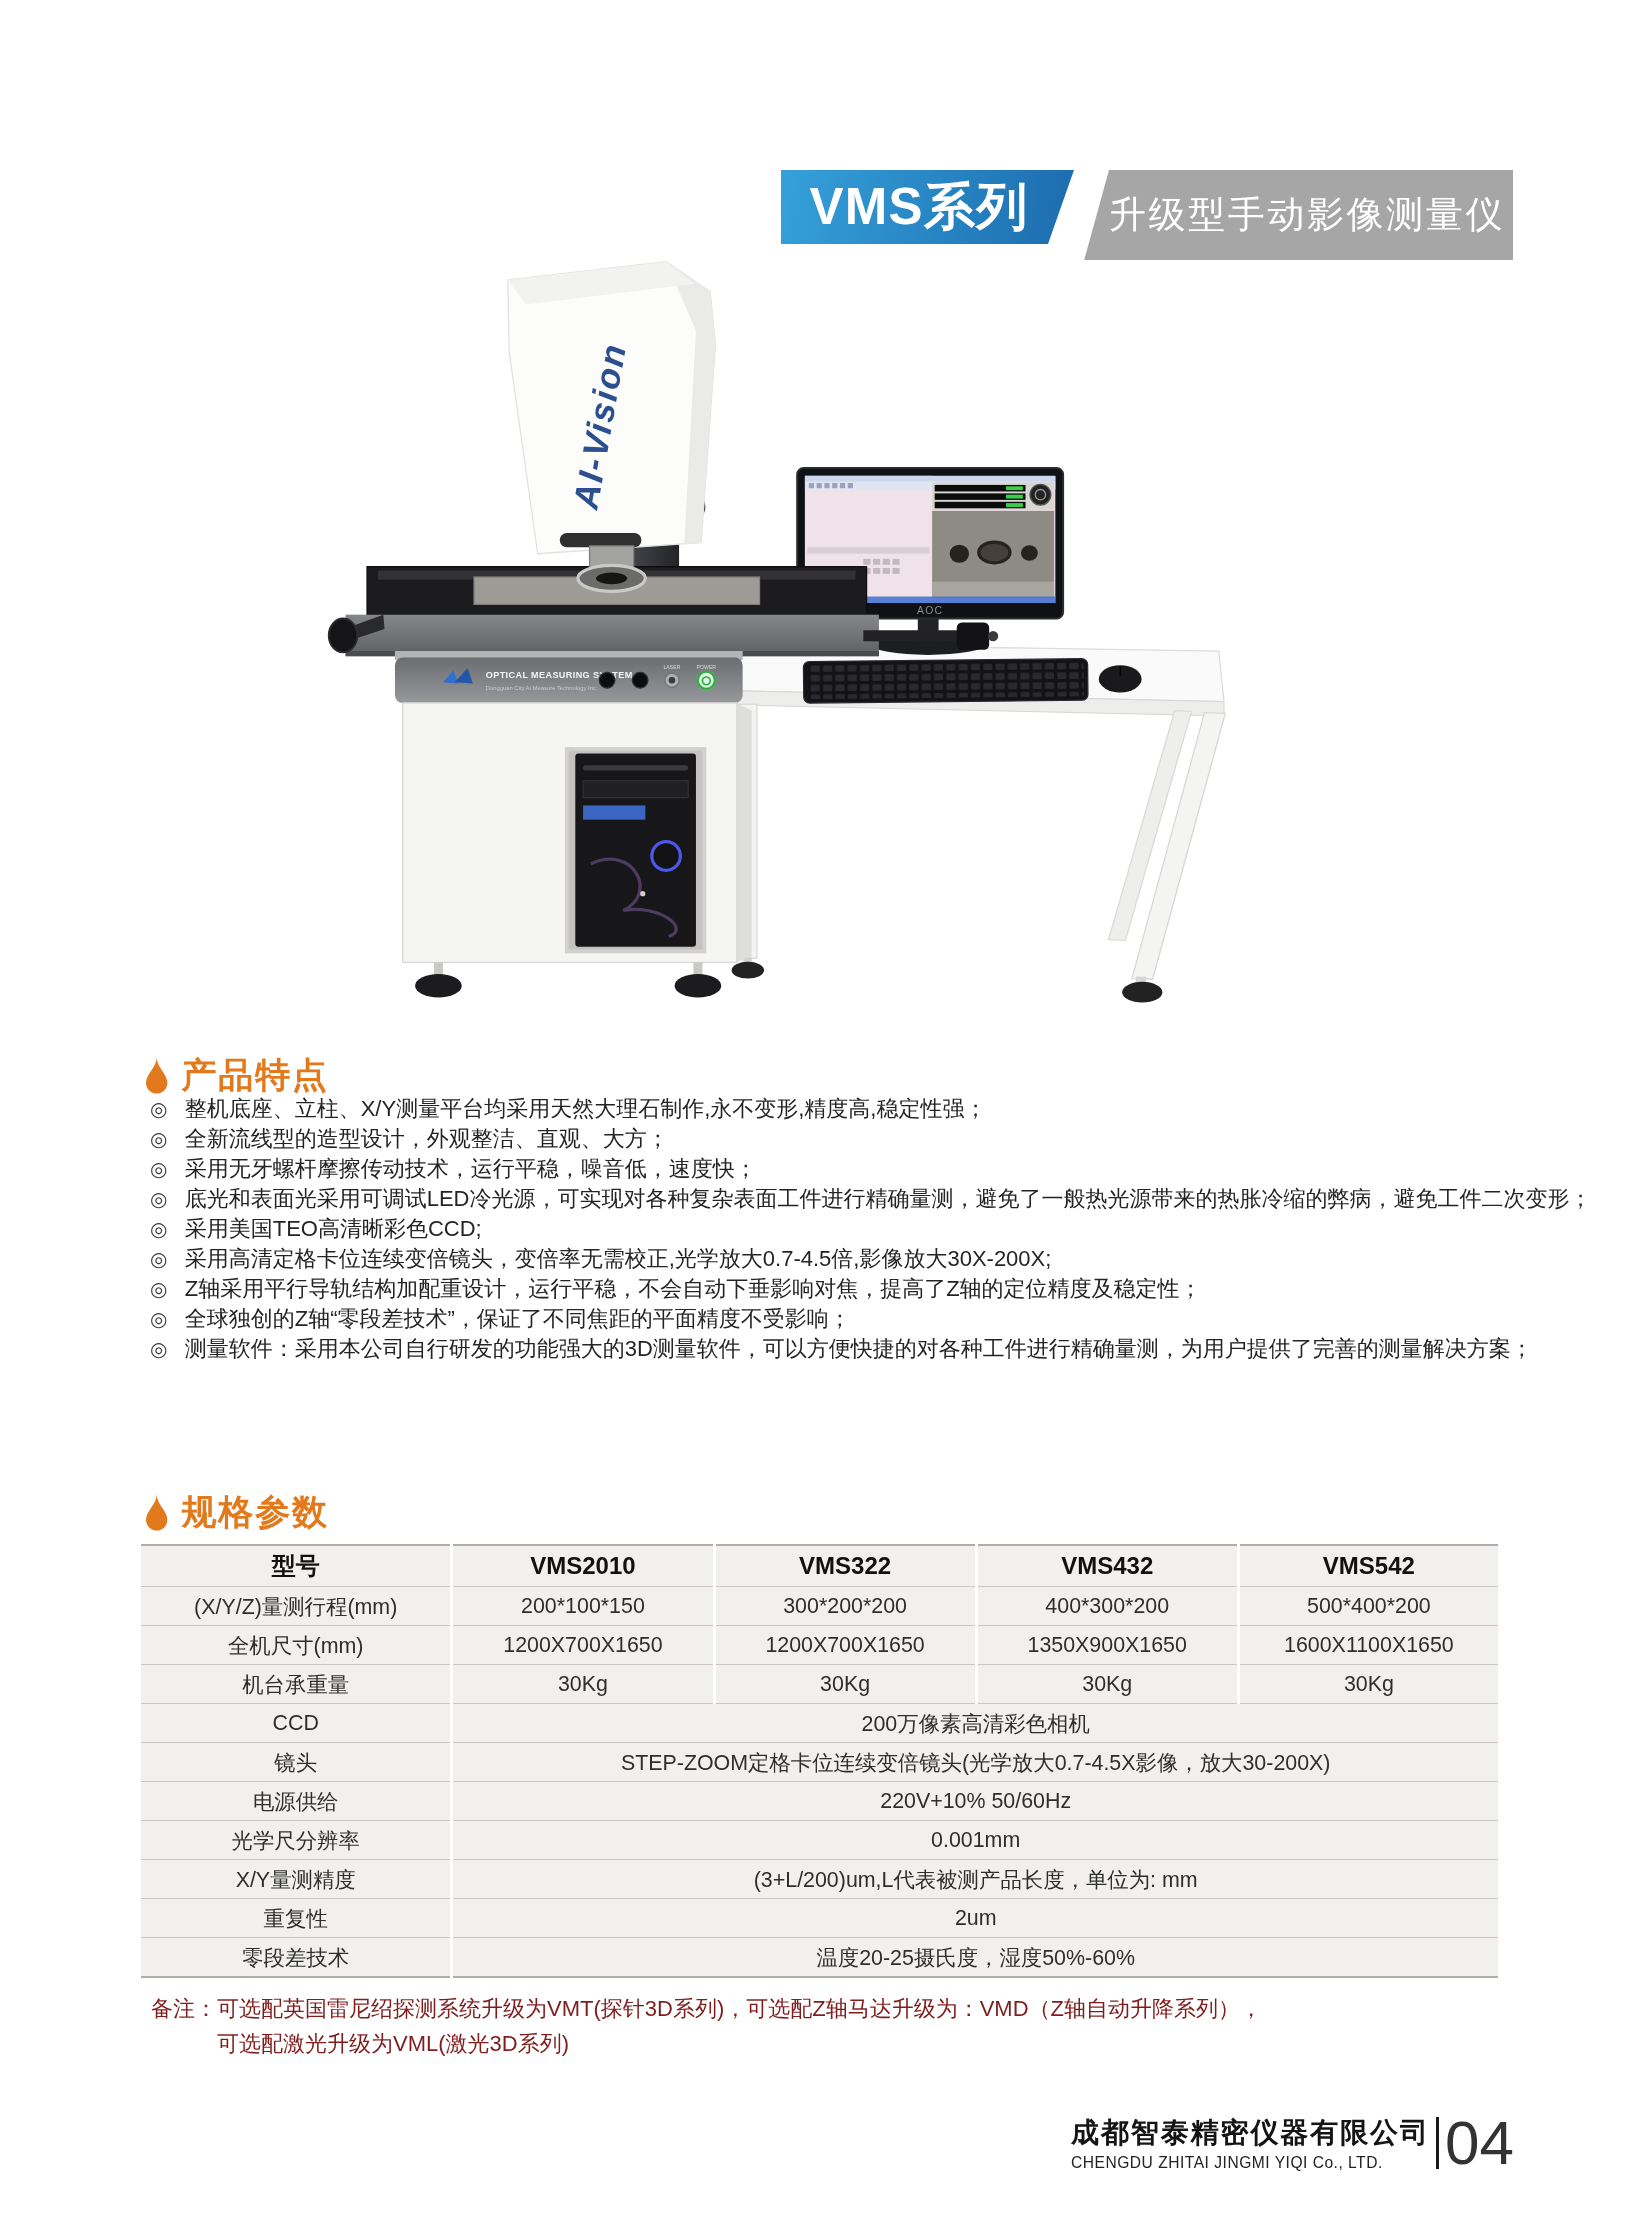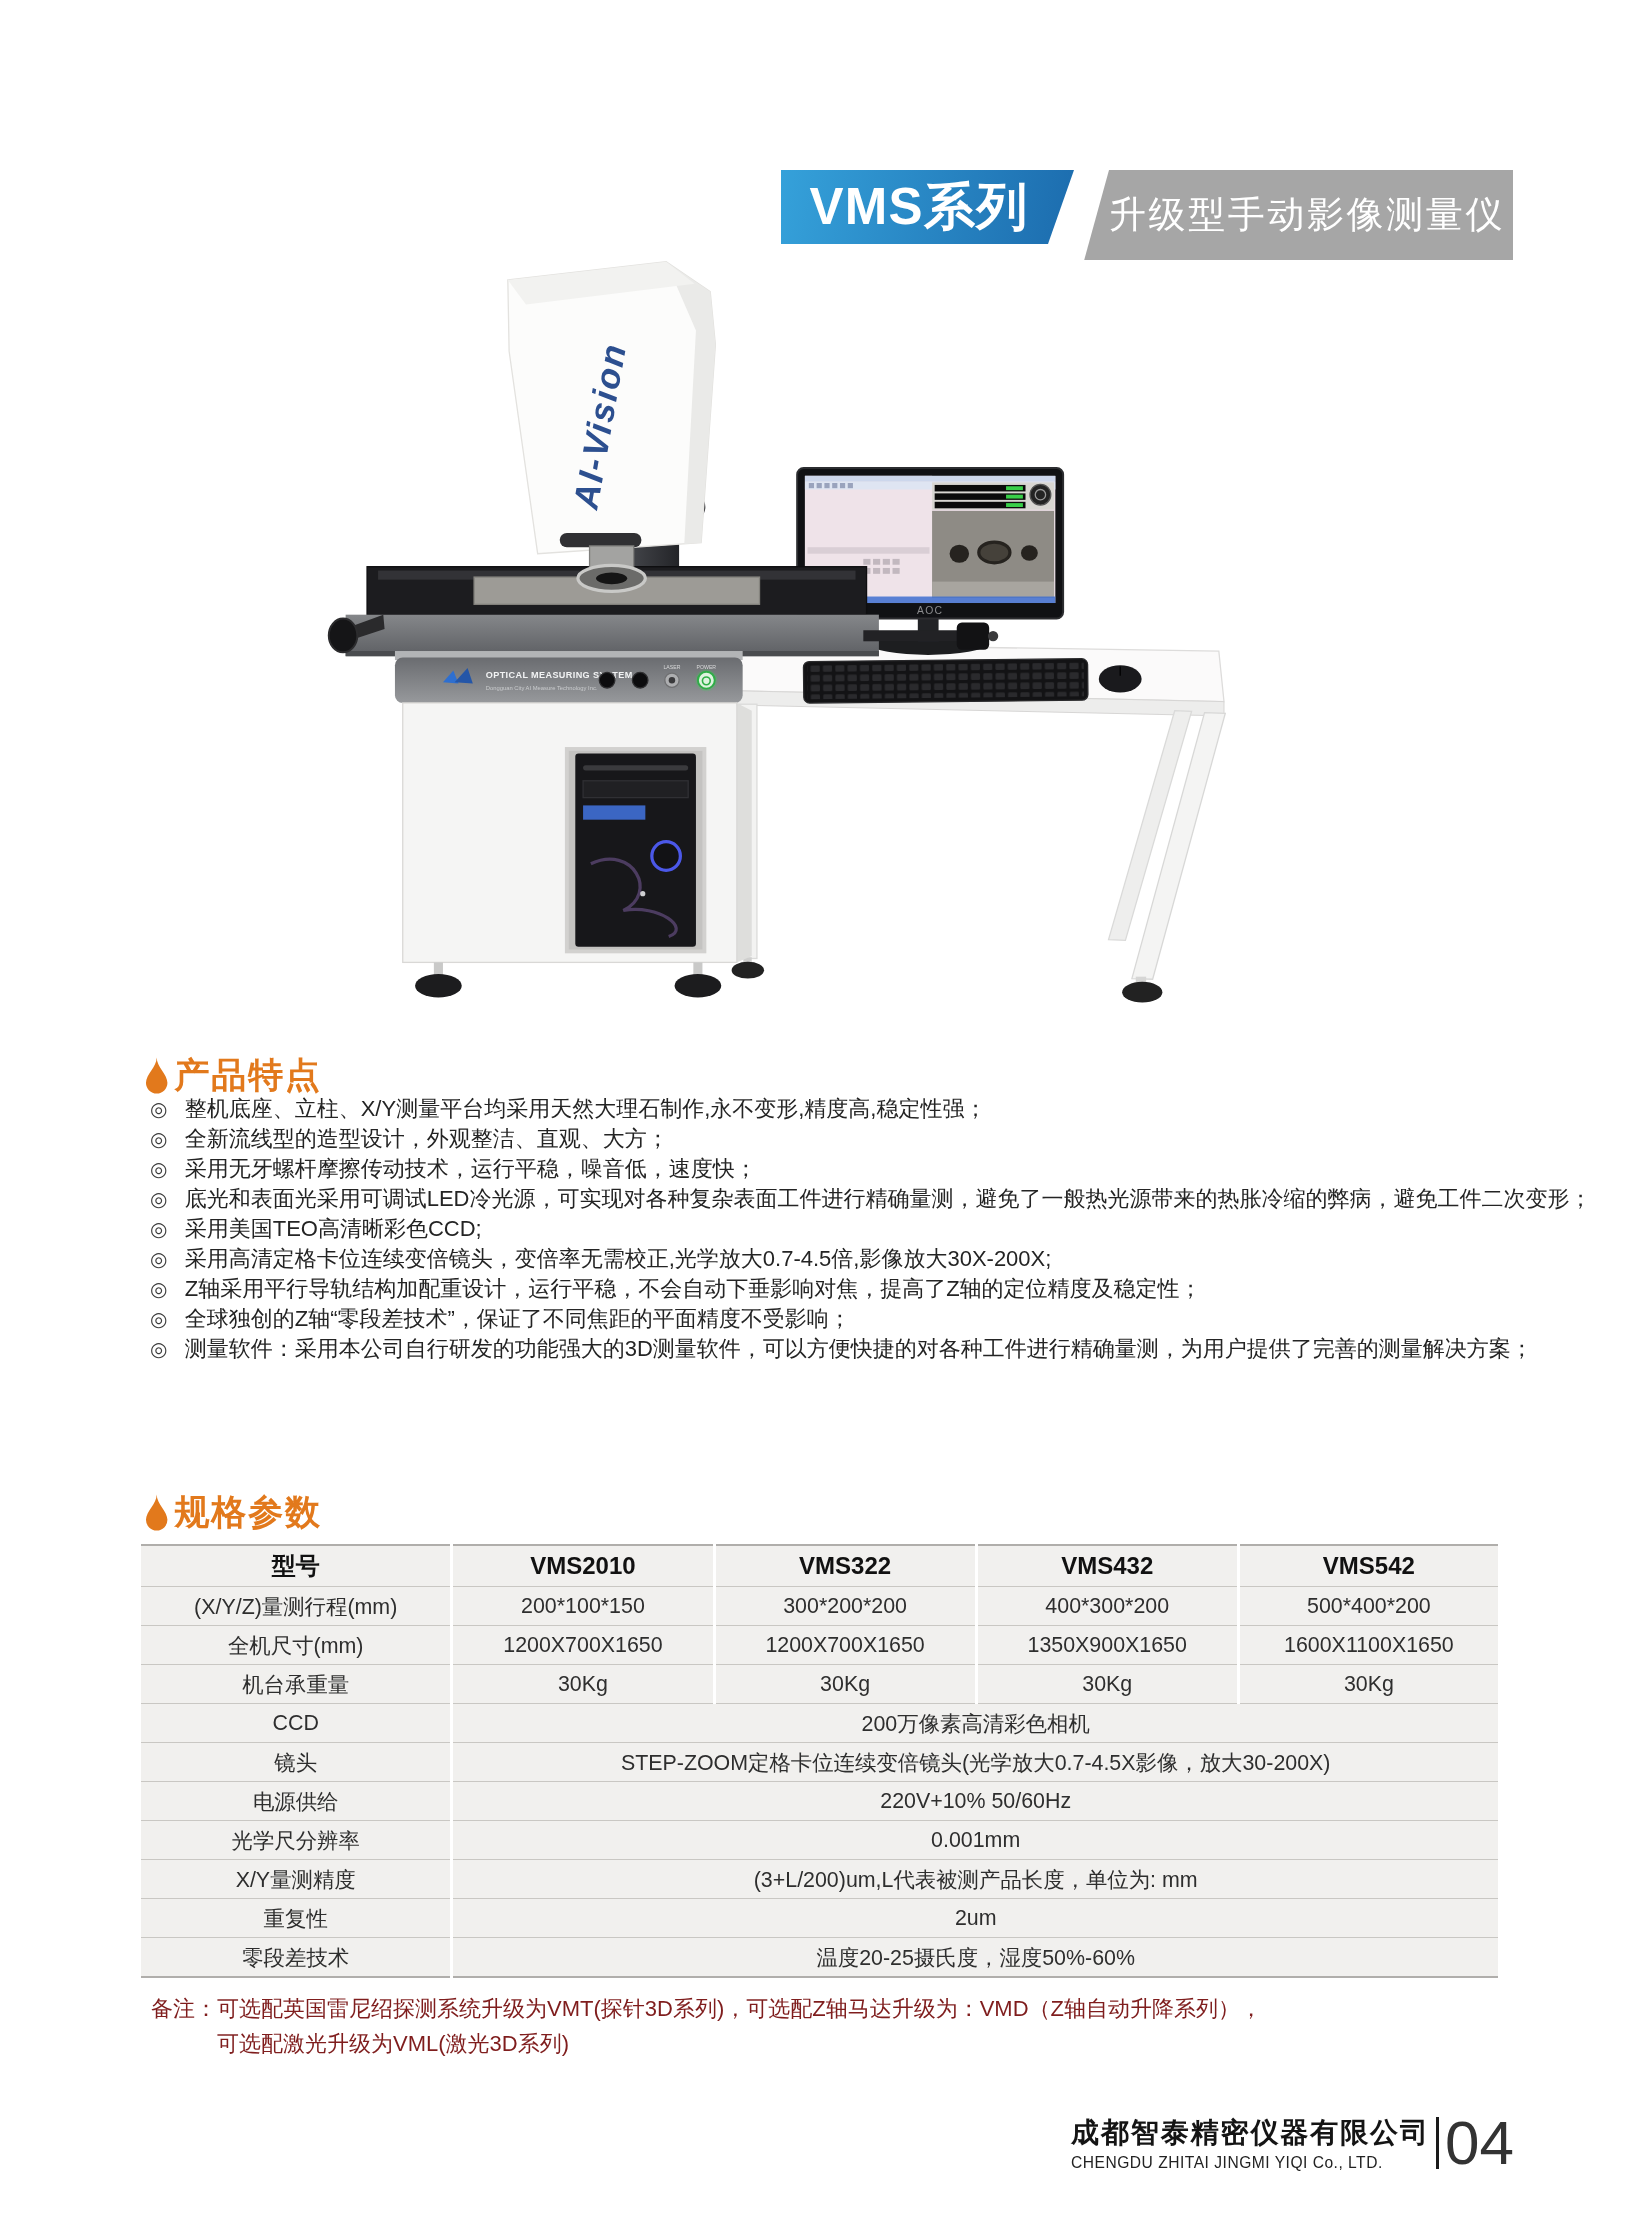--- a/index.html
+++ b/index.html
@@ -15,21 +15,21 @@
   .banner-subtitle{position:absolute;left:1079px;top:130px;width:434px;height:90px;
     background:#a6a6a6;
     clip-path:polygon(30px 0,100% 0,100% 100%,5.2px 100%);
     color:#fff;font-size:37px;font-weight:500;letter-spacing:2.6px;
     display:flex;align-items:center;justify-content:center;padding-left:22px;box-sizing:border-box;}
 
   
   .photo{position:absolute;left:279px;top:214px;width:987px;height:759px;}
 
   
-  .sec{position:absolute;left:145px;display:flex;align-items:center;gap:6px;}
+  .sec{position:absolute;left:145px;display:flex;align-items:center;gap:13px;}
   .sec h2{margin:0;font-size:35px;font-weight:700;color:#E2791C;letter-spacing:1.9px;}
   .sec-features{top:1012px;}
   .sec-specs{top:1449px;}
 
   
   .features{position:absolute;left:147px;top:1054px;width:1495px;list-style:none;margin:0;padding:0;overflow:hidden;}
   .features li{height:30px;display:flex;align-items:center;gap:14.3px;white-space:nowrap;font-size:22px;color:#242424;}
   .features .mark{font-size:20px;color:#3c3c3c;width:23.4px;text-align:center;flex:0 0 auto;}
 
   

